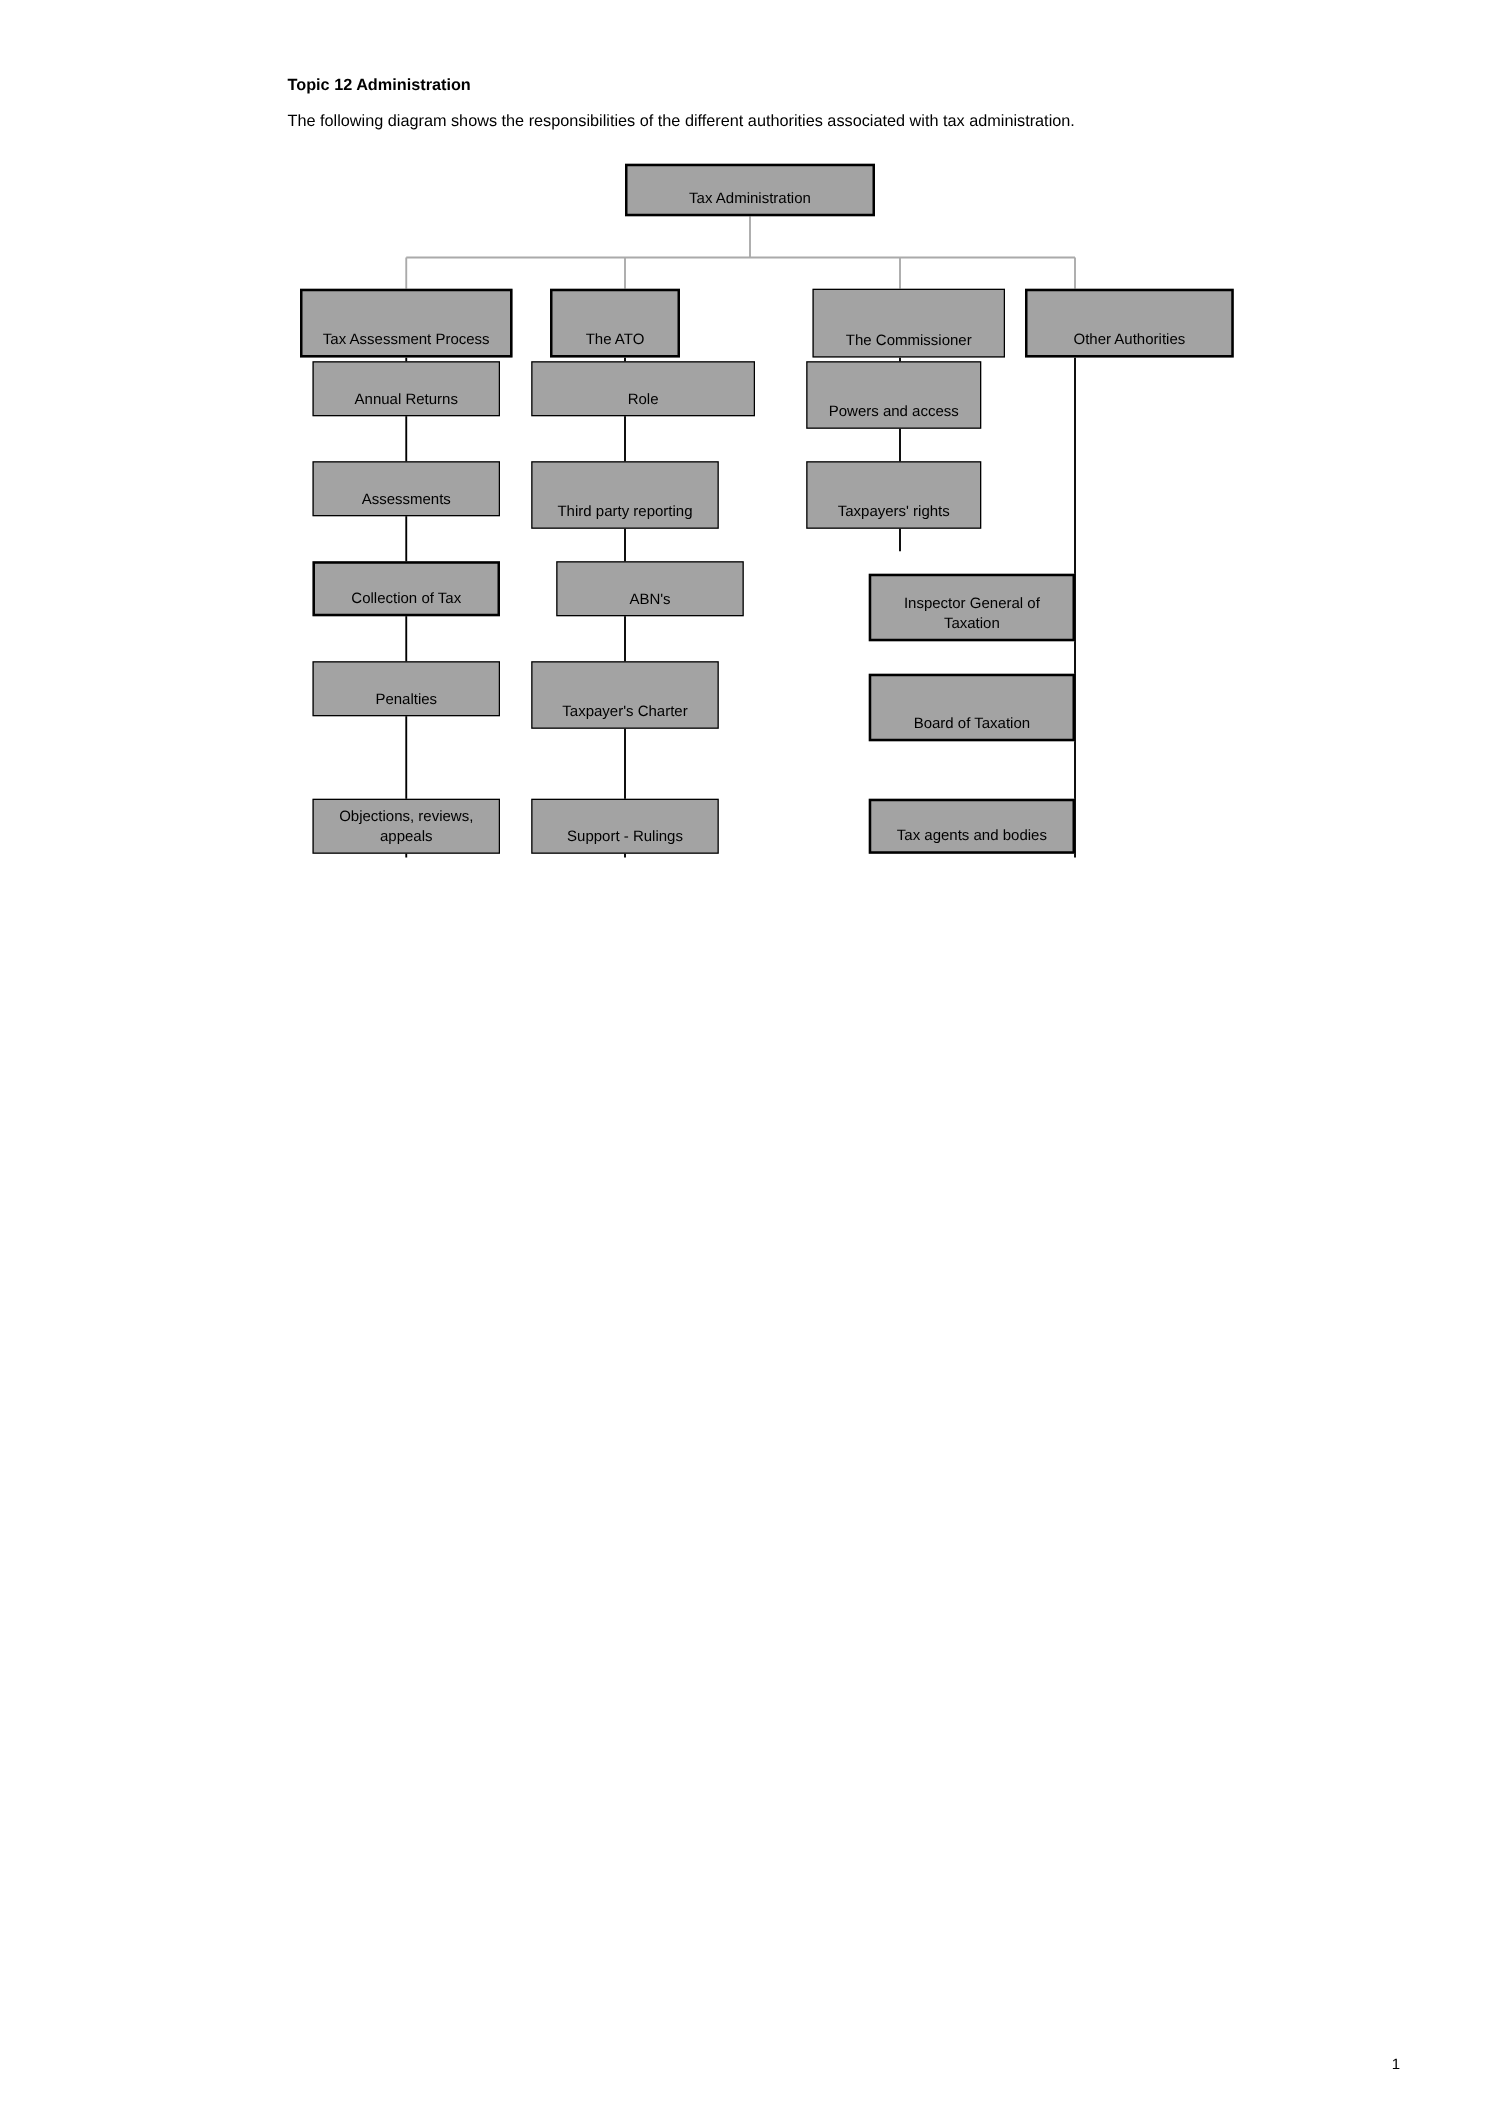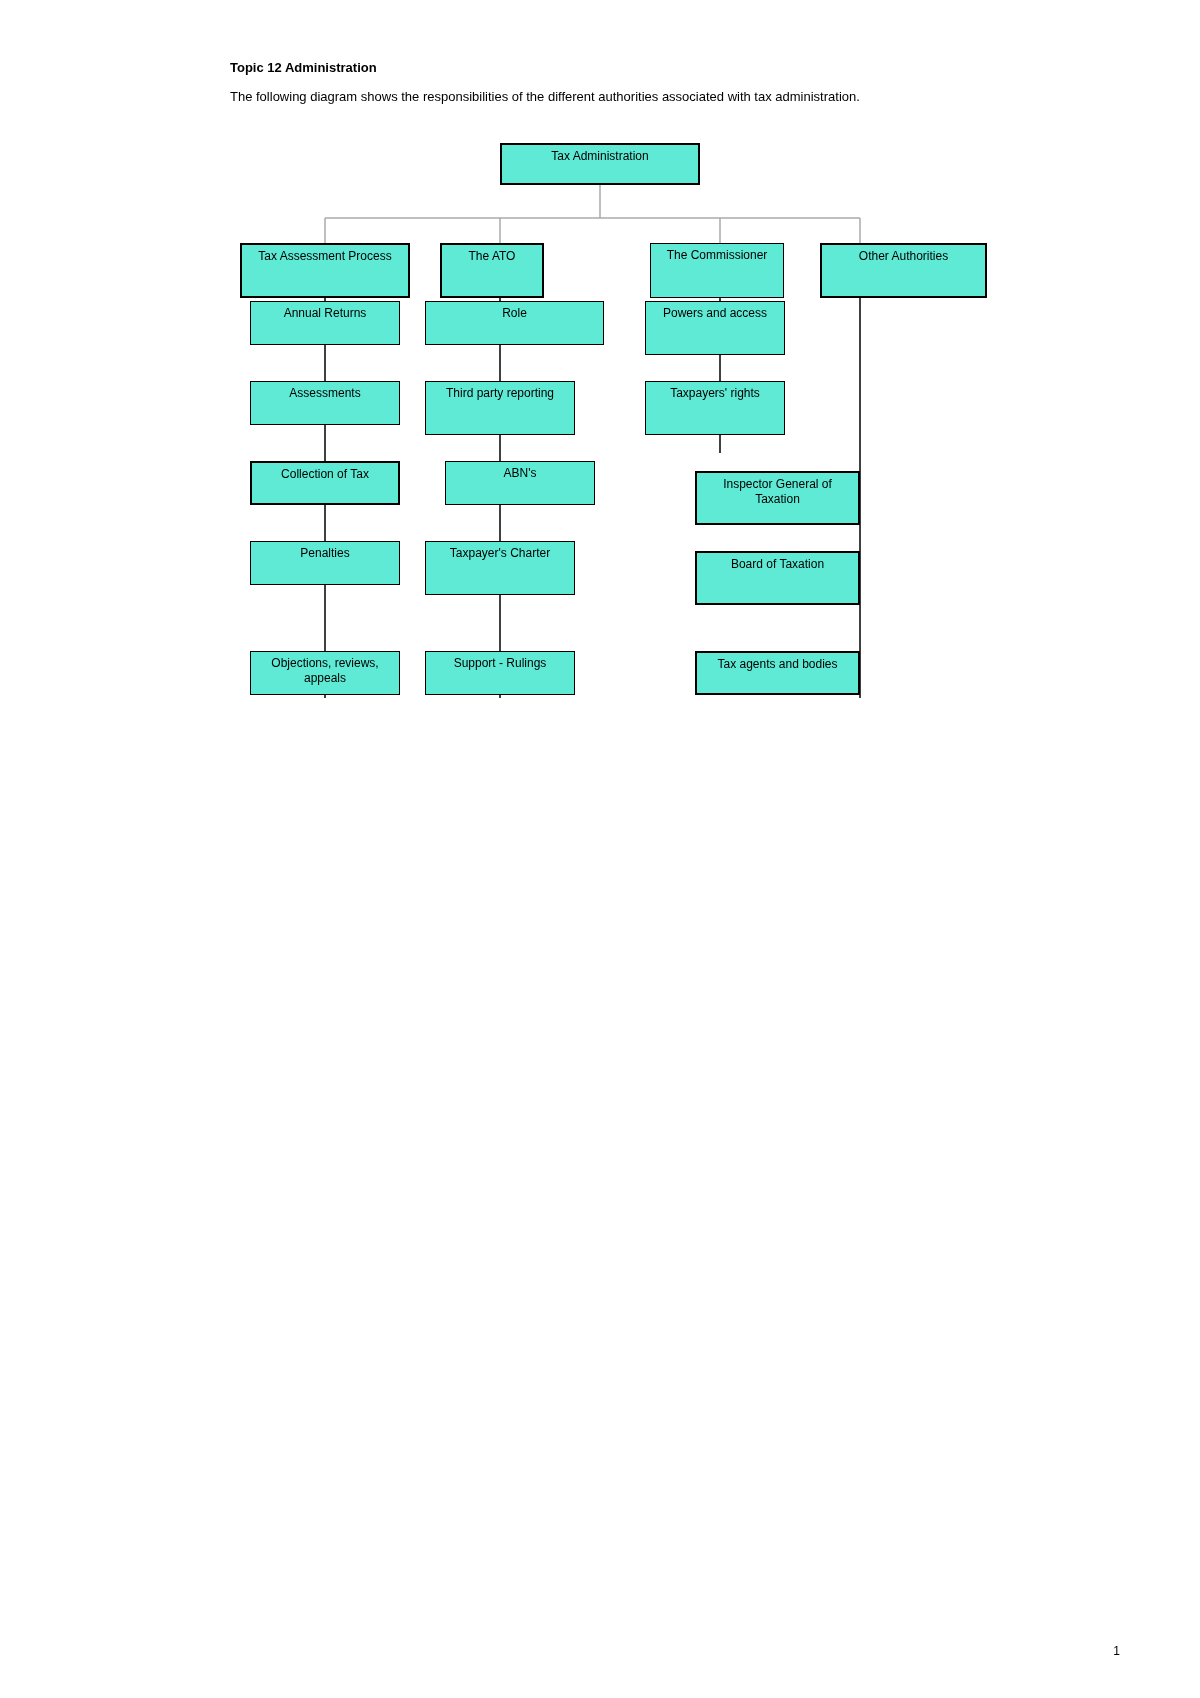--- a/index.html
+++ b/index.html
@@ -16,37 +16,37 @@
 
     .page-title {
       font-weight: bold;
       margin-bottom: 12px;
       font-size: 13px;
     }
 
     .description {
       font-size: 13px;
       line-height: 1.5;
-      margin-bottom: 36px;
+      margin-bottom: 24px;
     }
 
     
     .diagram {
       position: relative;
       width: 740px;
       margin: 0 auto;
     }
 
     
     .box {
       border: 2px solid #000;
-      background: #5eead4;
+      background: #a3a3a3;
       text-align: center;
       display: flex;
-      align-items: flex-start;
+      align-items: flex-end;
       justify-content: center;
       position: absolute;
       font-size: 12px;
       line-height: 1.3;
       padding: 4px 6px;
     }
 
     .box-thin {
       border: 1px solid #000;
     }
@@ -117,21 +117,21 @@
   </div>
 
   <div class="box" style="left: 10px; top: 100px; width: 170px; height: 55px; border-width: 2px;">
     <span>Tax Assessment Process</span>
   </div>
 
   <div class="box" style="left: 210px; top: 100px; width: 104px; height: 55px; border-width: 2.5px;">
     <span>The ATO</span>
   </div>
 
-  <div class="box" style="left: 420px; top: 100px; width: 134px; height: 55px; border-width: 1px;">
+  <div class="box" style="left: 420px; top: 100px; width: 154px; height: 55px; border-width: 1px;">
     <span>The Commissioner</span>
   </div>
 
   <div class="box" style="left: 590px; top: 100px; width: 167px; height: 55px; border-width: 2.5px;">
     <span>Other Authorities</span>
   </div>
 
   <div class="box box-thin" style="left: 20px; top: 158px; width: 150px; height: 44px;">
     <span>Annual Returns</span>
   </div>

